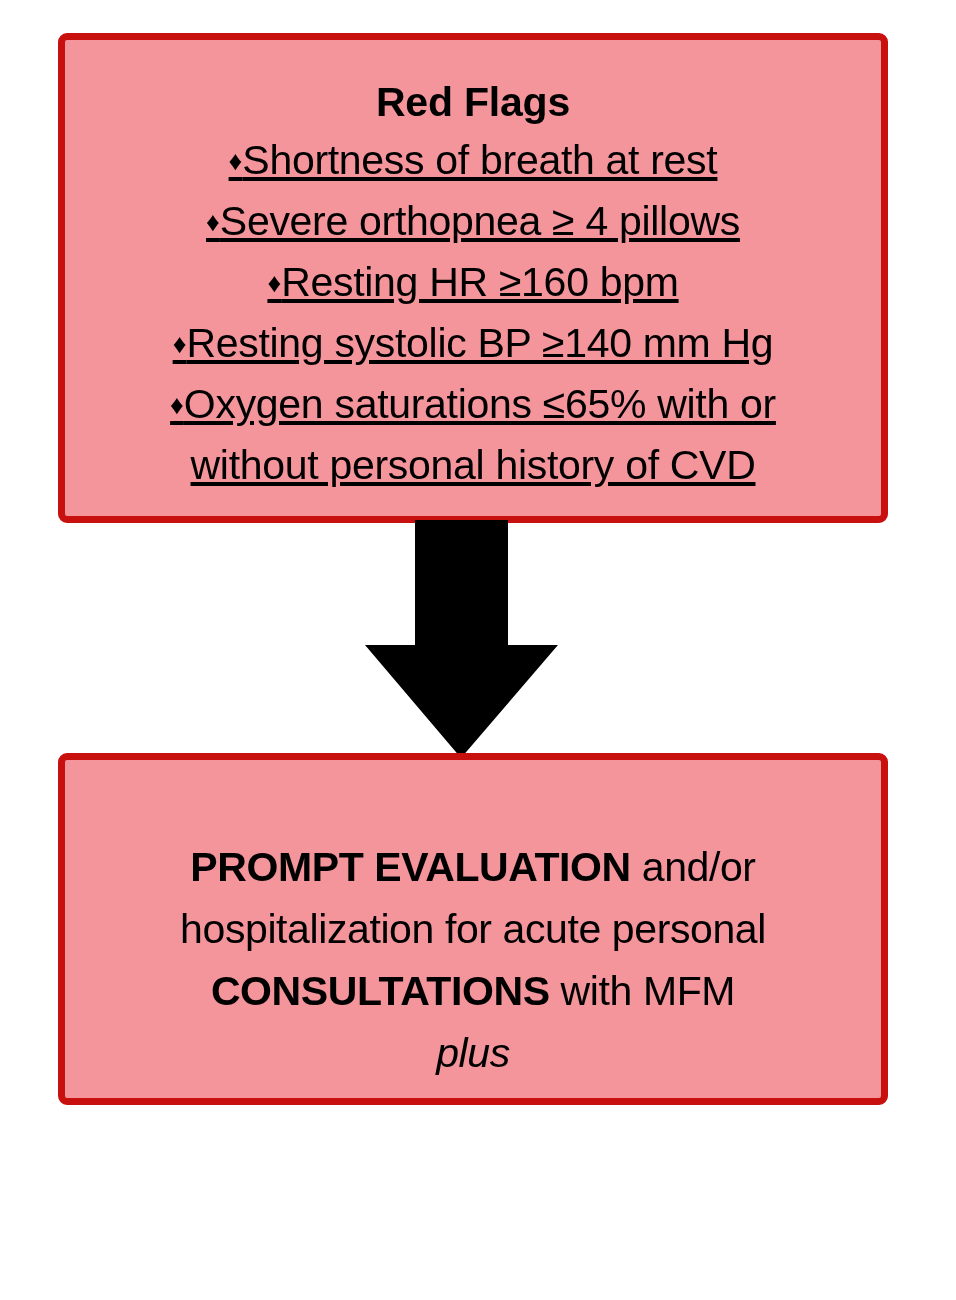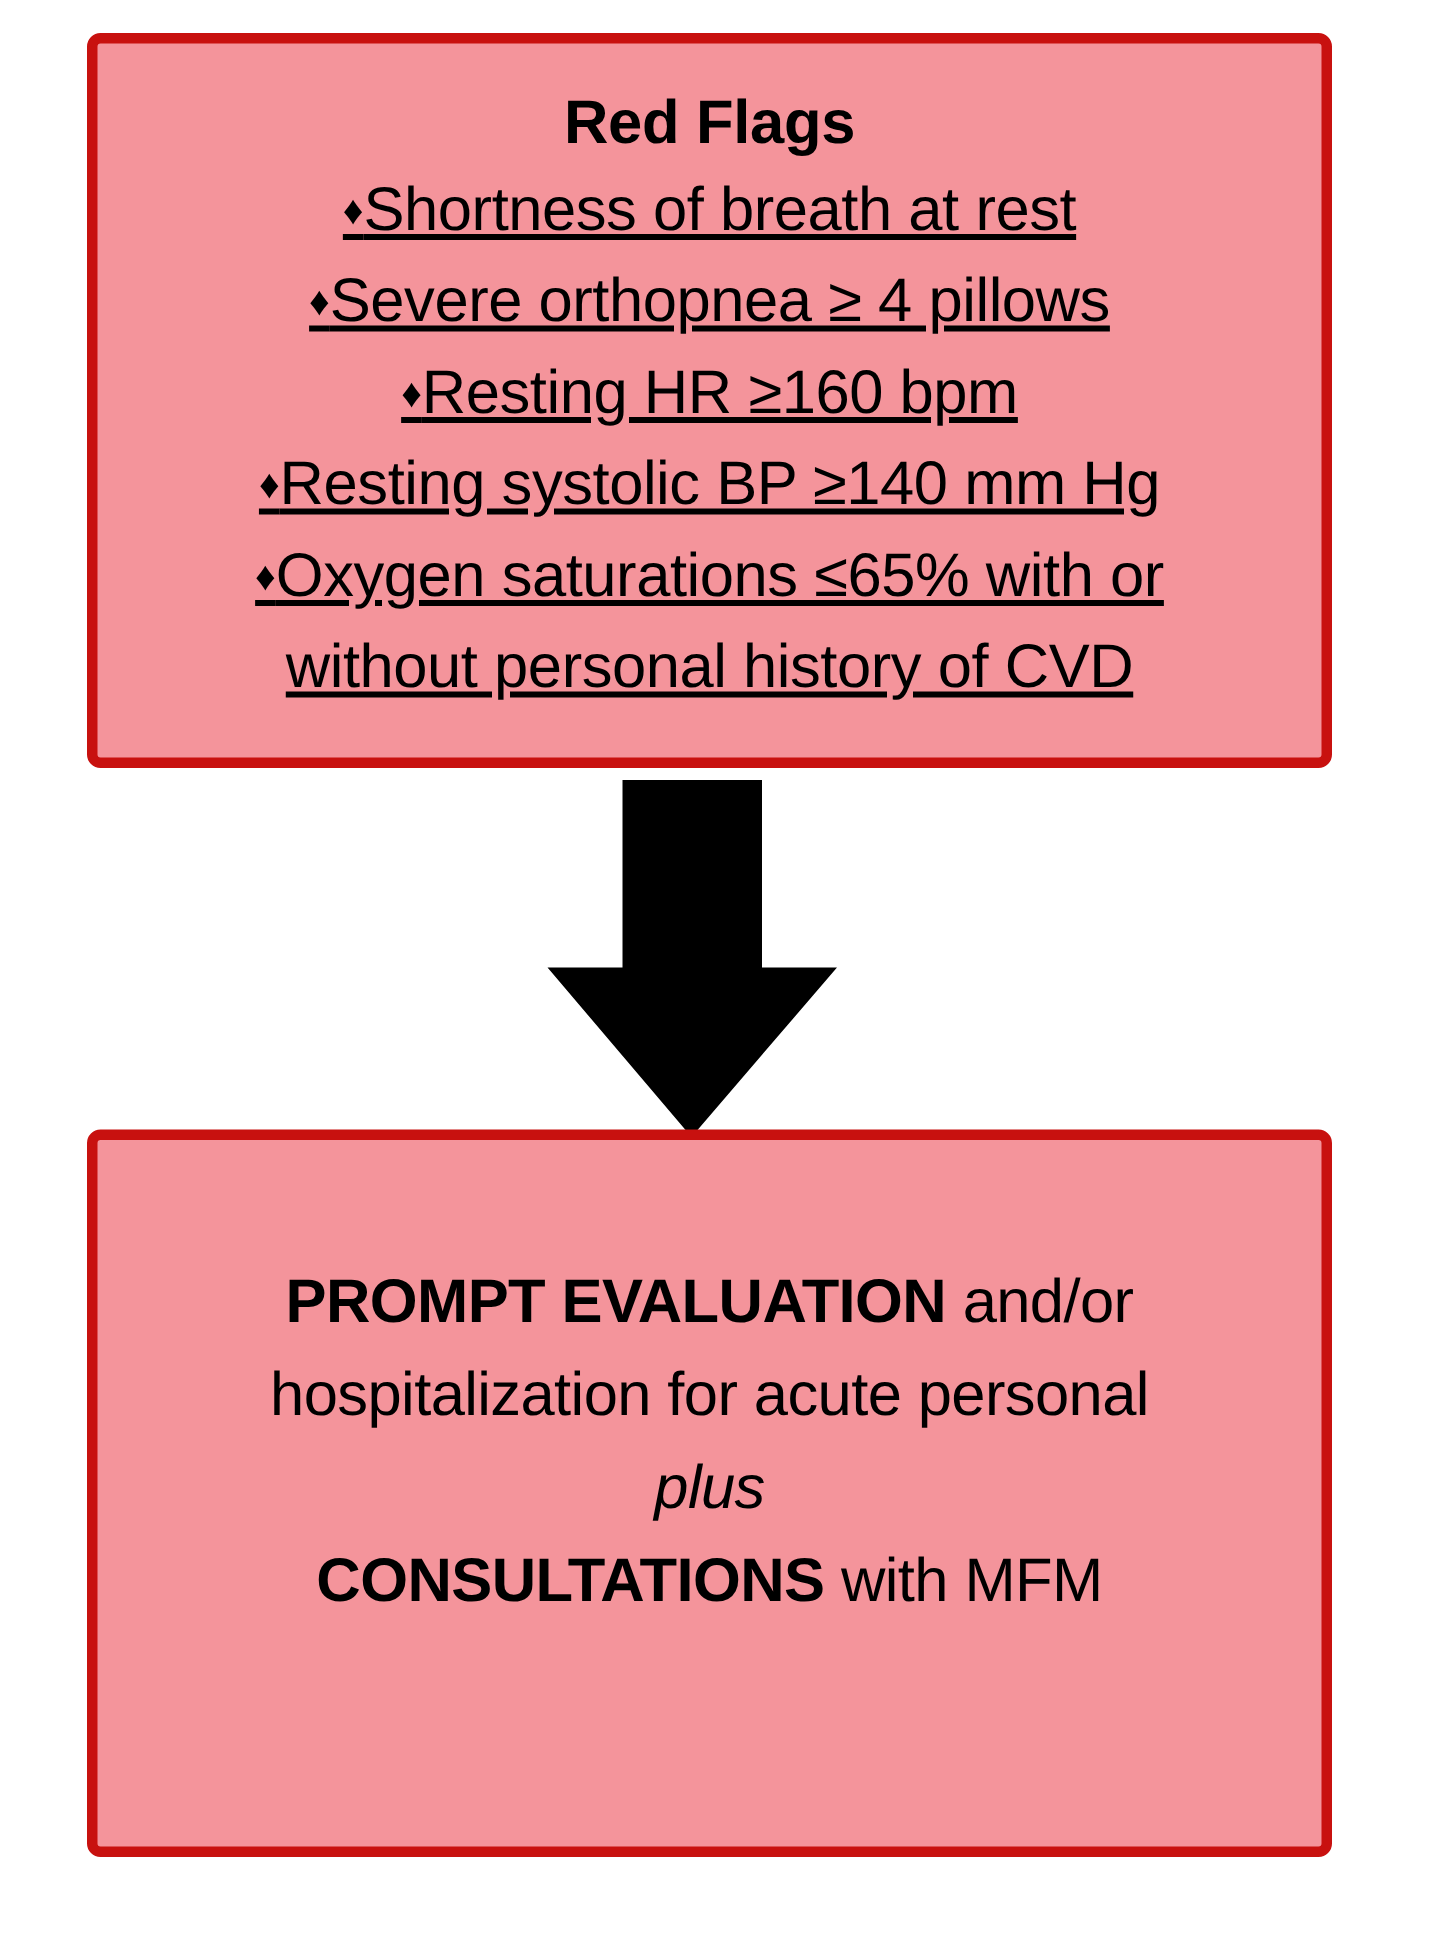--- a/index.html
+++ b/index.html
@@ -30,24 +30,24 @@
     position: absolute;
     box-sizing: border-box;
     background: #F4949B;
     border: 7px solid #C8110F;
     border-radius: 9px;
   }
 
   
   #red-flags-box {
     left: 58px;
-    top: 22px;
+    top: 33px;
     width: 830px;
     height: 490px;
-    padding-top: 24px;
+    padding-top: 34px;
   }
 
   .box-title {
     font-size: 41px;
     font-weight: bold;
     text-align: center;
     line-height: 56px;
     letter-spacing: -0.2px;
   }
 
@@ -85,21 +85,21 @@
     top: 520px;
     width: 205px;
     height: 240px;
   }
 
   
   #action-box {
     left: 58px;
     top: 753px;
     width: 830px;
-    height: 485px;
+    height: 352px;
     padding-top: 76px;
   }
 
   .action-line {
     font-size: 41px;
     line-height: 62px;
     text-align: center;
     letter-spacing: -0.4px;
     white-space: nowrap;
   }
@@ -133,20 +133,20 @@
   <svg id="flow-arrow" viewBox="0 0 205 240">
     <polygon points="55,0 148,0 148,125 198,125 101,238 5,125 55,125" fill="#000000"></polygon>
   </svg>
 
   <div class="flow-box" id="action-box">
 
     <div class="action-line"><span class="strong">PROMPT EVALUATION</span><span> and/or</span></div>
 
     <div class="action-line"><span>hospitalization for acute personal</span></div>
 
+    <div class="action-line"><span class="strong">CONSULTATIONS</span><span> with MFM</span></div>
+
     <div class="action-line italic"><span>plus</span></div>
-
-    <div class="action-line"><span class="strong">CONSULTATIONS</span><span> with MFM</span></div>
 
 
   </div>
 
 </div>
 
 </body></html>

